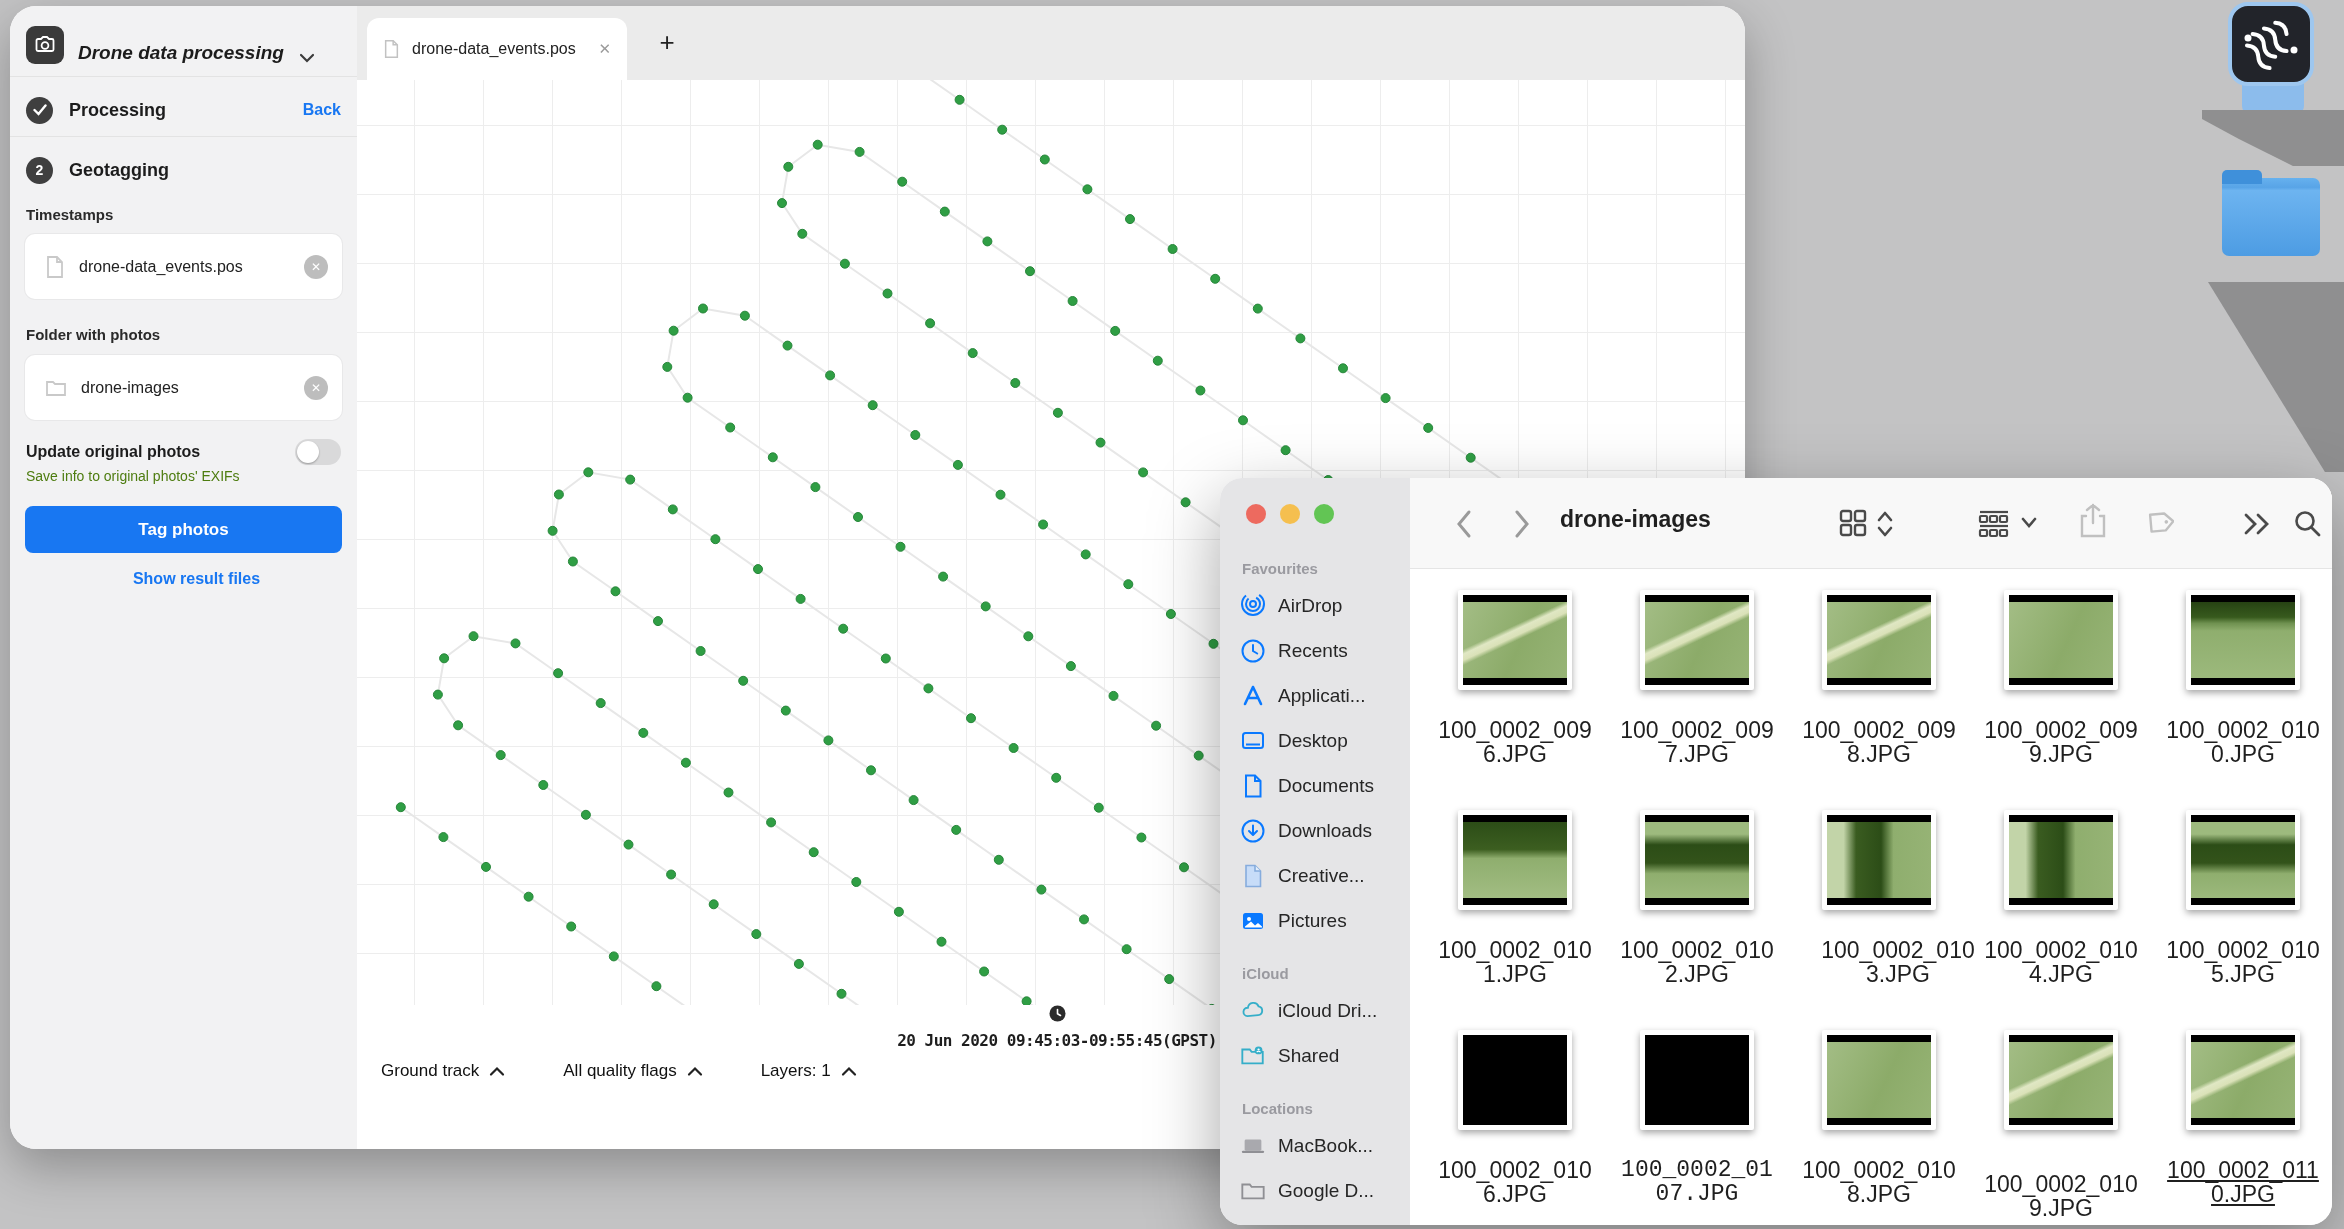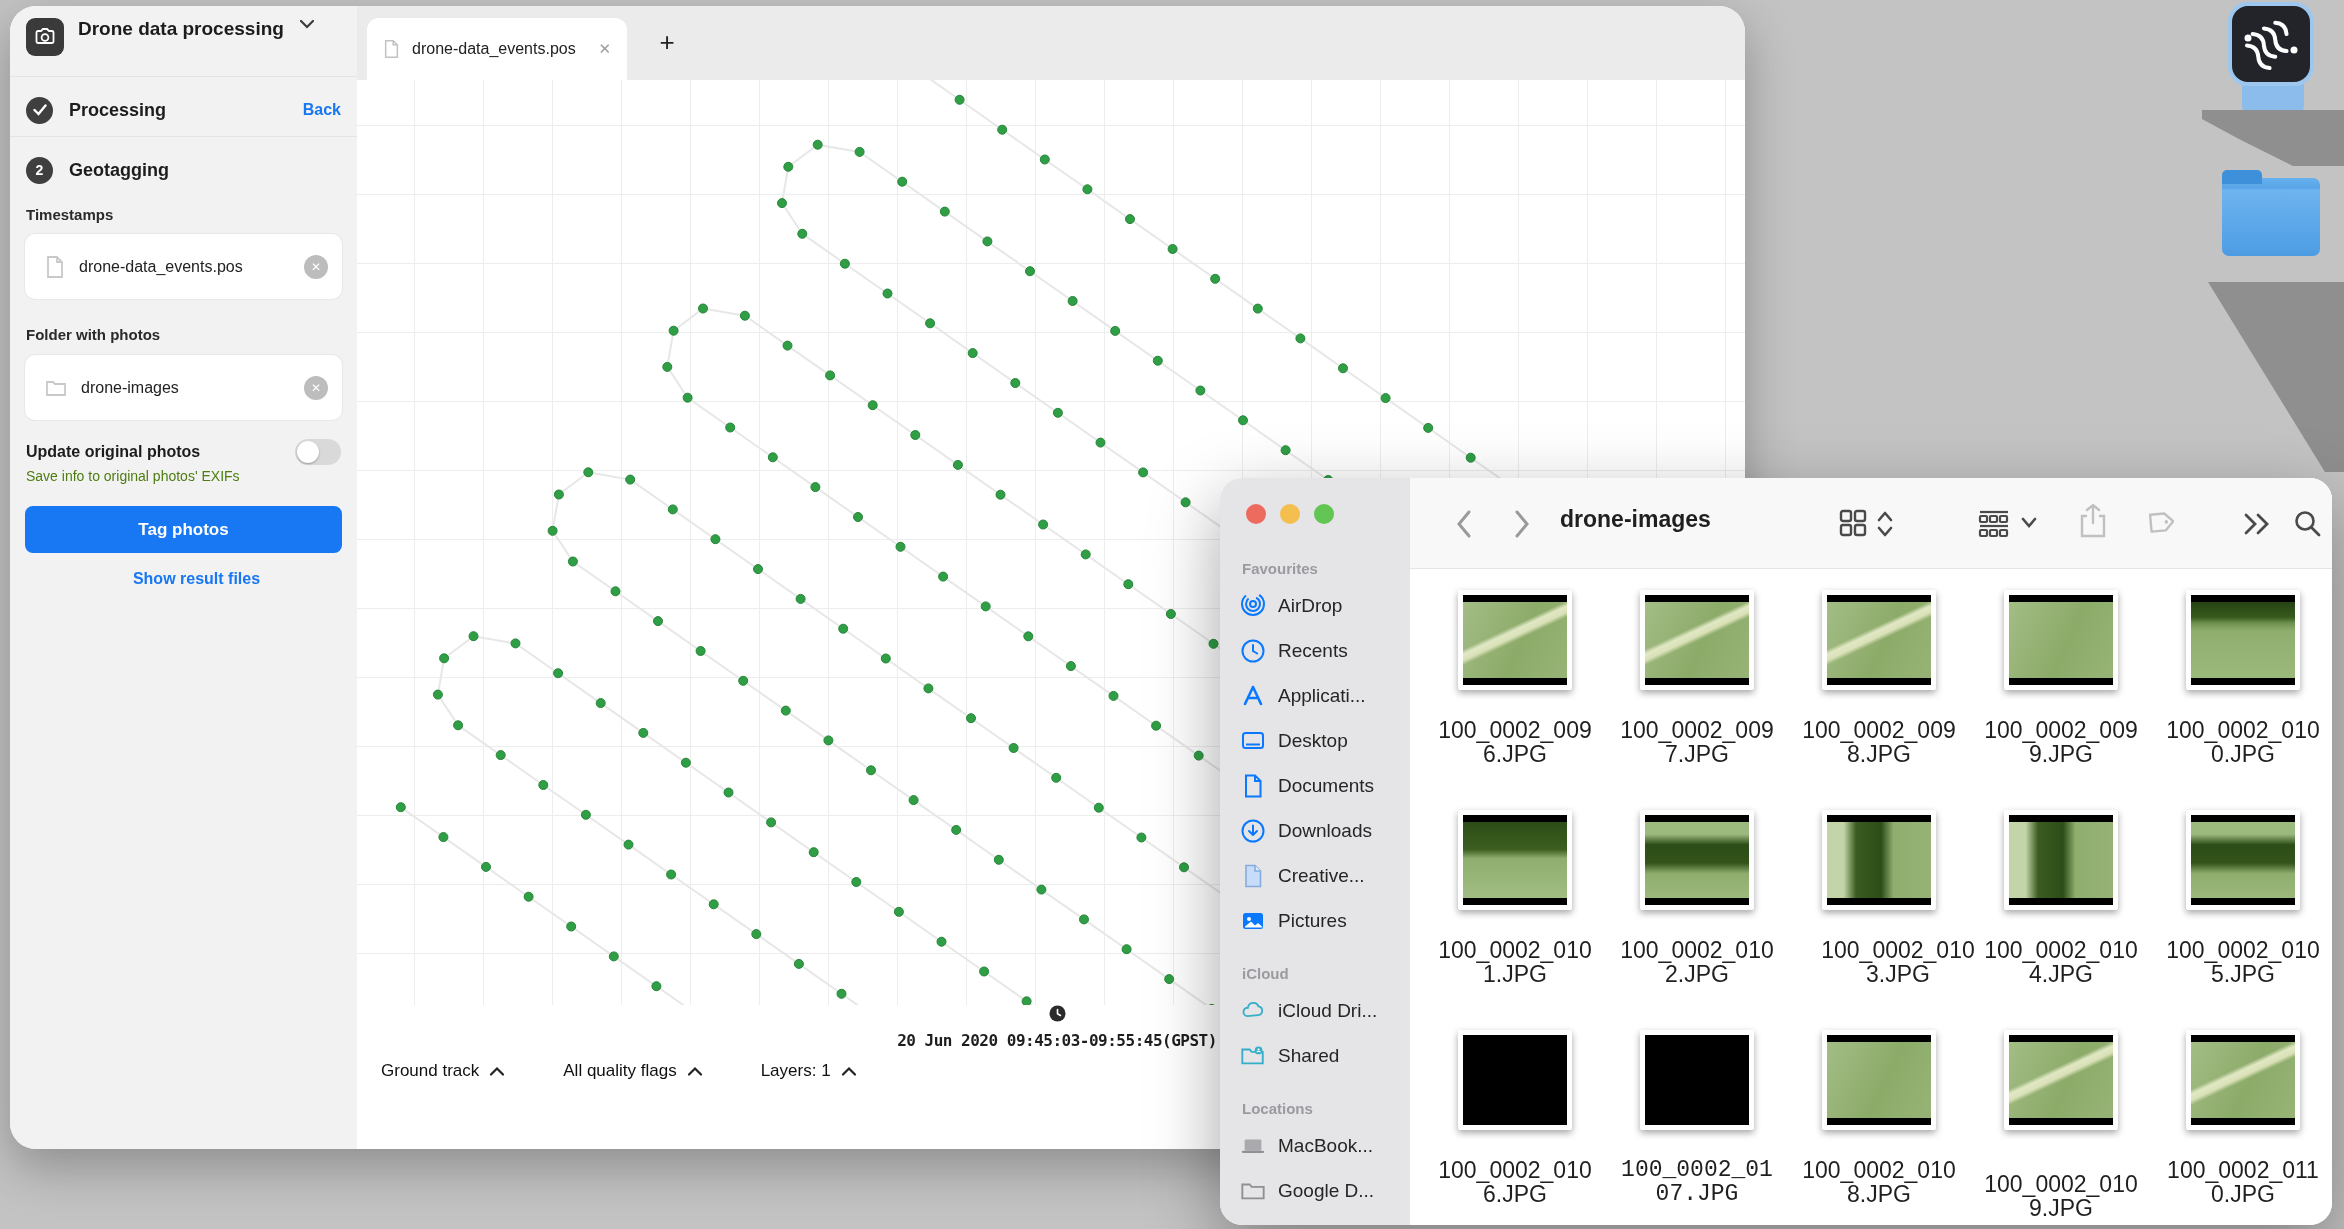--- a/index.html
+++ b/index.html
@@ -14,21 +14,21 @@
             clip-path:polygon(0 0,100% 0,100% 100%,64% 100%,26% 52%,0 16%);}
   .dt-folder{position:absolute;left:2222px;top:178px;width:98px;height:78px;border-radius:7px;
              background:linear-gradient(180deg,#66b1ee 0%,#58a4e7 12%,#6db4f0 16%,#4d9ce3 100%);}
   .dt-folder::before{content:"";position:absolute;left:0;top:-8px;width:40px;height:14px;border-radius:5px 5px 0 0;background:#3f90da;}
   .dt-gray2{position:absolute;left:2208px;top:282px;width:136px;height:190px;background:#8f8f90;
             clip-path:polygon(0 0,100% 0,100% 100%,86% 100%);}
   
   .appwin{position:absolute;left:10px;top:6px;width:1735px;height:1143px;border-radius:26px;
           background:#ffffff;box-shadow:0 18px 50px rgba(0,0,0,.28);overflow:hidden;}
   .sidebar{position:absolute;left:0;top:0;width:347px;height:100%;background:#f2f2f3;}
-  .sb-title-row{position:absolute;left:16px;top:12px;right:10px;height:46px;display:flex;align-items:flex-start;gap:14px;}
+  .sb-title-row{position:absolute;left:16px;top:12px;right:10px;height:46px;display:flex;align-items:flex-end;gap:14px;font-style:italic;}
   .sb-logo{width:38px;height:38px;border-radius:9px;background:#3a3a3a;display:flex;align-items:center;justify-content:center;flex:0 0 auto;}
   .sb-title{font-size:19px;font-weight:700;color:#1c1c1c;}
   .sb-divider{position:absolute;left:0;right:0;height:1px;background:#e3e3e3;}
   .step-row{position:absolute;left:16px;right:16px;height:32px;display:flex;align-items:center;gap:16px;}
   .step-badge{width:27px;height:27px;border-radius:50%;background:#3f3f3f;color:#fff;display:flex;align-items:center;
               justify-content:center;font-size:14px;font-weight:700;flex:0 0 auto;}
   .step-label{font-size:18px;font-weight:700;color:#1c1c1c;flex:1;}
   .back-link{font-size:16px;font-weight:700;color:#1877f2;cursor:pointer;}
   .fld-label{position:absolute;left:16px;font-size:15px;font-weight:700;color:#2a2a2a;}
   .field{position:absolute;left:15px;width:317px;height:65px;border-radius:10px;background:#ffffff;
@@ -674,17 +674,17 @@
             <div class="thumb-img">
               <div class="thumb-photo t-grass-path"></div>
             </div>
           </div>
           <div class="file-name" style="left: 571px; top: 604px;">100_0002_0109.JPG</div>
           <div class="thumb-card" style="left: 776px; top: 462px;">
             <div class="thumb-img">
               <div class="thumb-photo t-grass-path"></div>
             </div>
           </div>
-          <div class="file-name" style="left: 753px; top: 590px;">100_0002_0110.JPG</div>
+          <div class="file-name" style="left: 753px; top: 590px; text-decoration: underline;">100_0002_0110.JPG</div>
         </div>
     </div>
   </div>
 </div>
 
 </body></html>

